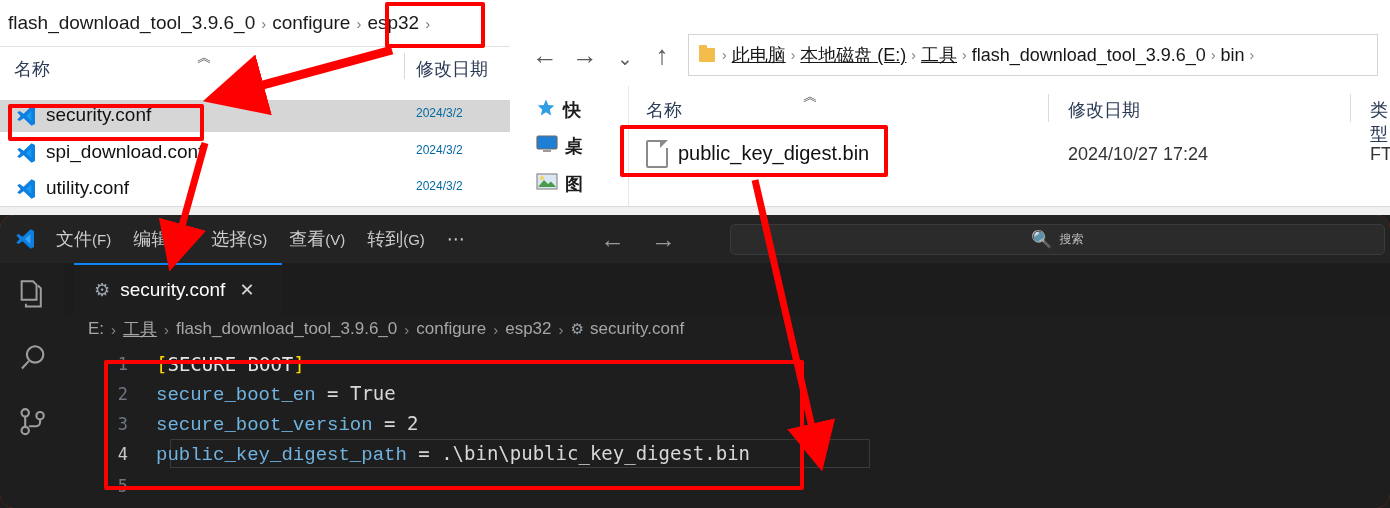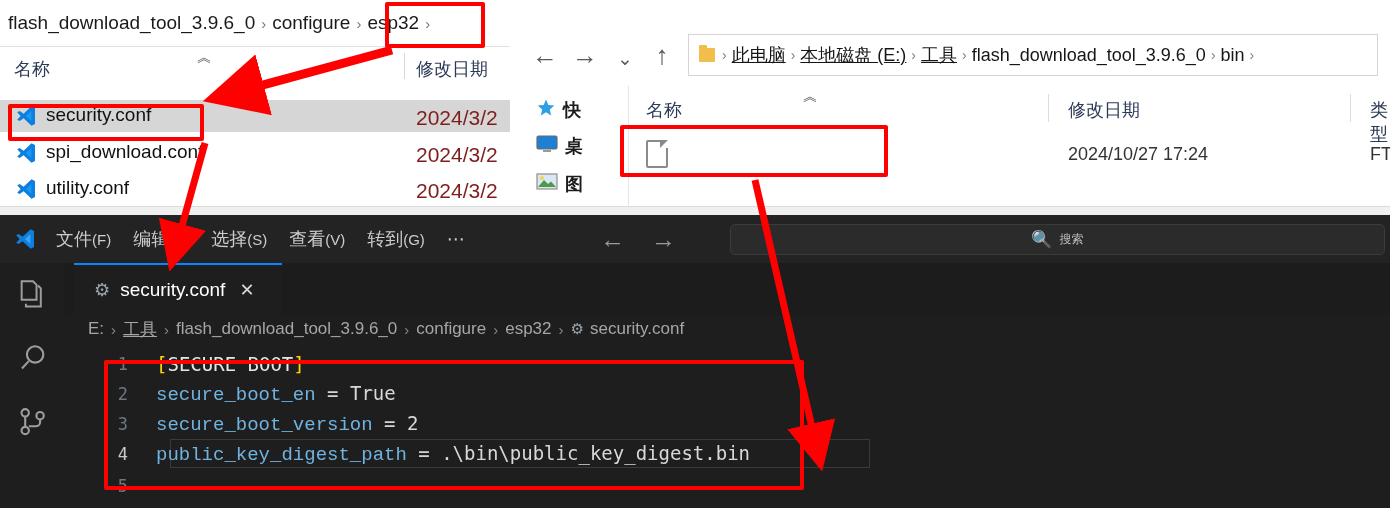--- a/index.html
+++ b/index.html
@@ -55,21 +55,21 @@
     position:absolute;left:0;width:510px;height:32px;
   }
   #explorer-left .frow.sel{background:#d6d6d6;}
   #explorer-left .frow .fico{
     position:absolute;left:14px;top:4px;width:24px;height:24px;
   }
   #explorer-left .frow .fname{
     position:absolute;left:46px;top:4px;font-size:19px;color:#111;white-space:nowrap;
   }
   #explorer-left .frow .fdate{
-    position:absolute;left:416px;top:6px;font-size:21px;color:#7f1d1d;white-space:nowrap;
+    position:absolute;left:416px;top:6px;font-size:12px;color:#0369a1;white-space:nowrap;
   }
   #explorer-left .bottombar{
     position:absolute;left:0;top:206px;width:510px;height:9px;background:#f0f0f0;
     border-top:1px solid #dcdcdc;
   }
 
   
   #explorer-right{
     left:510px;top:0;width:880px;height:215px;
     background:#ffffff;overflow:hidden;
@@ -125,21 +125,21 @@
   #explorer-right .filerow .fname2{
     position:absolute;left:50px;top:12px;font-size:20px;color:#111;white-space:nowrap;
   }
   #explorer-right .filerow .fdate2{position:absolute;left:440px;top:14px;font-size:18px;color:#333;white-space:nowrap;}
   #explorer-right .filerow .ftype2{position:absolute;left:742px;top:14px;font-size:18px;color:#333;white-space:nowrap;}
   #explorer-right .botstrip{
     position:absolute;left:0;top:206px;width:880px;height:9px;background:#f0f0f0;border-top:1px solid #dcdcdc;
   }
 
   
-  #vscode{left:0;top:215px;width:1390px;height:293px;background:#c2410c;overflow:hidden;}
+  #vscode{left:0;top:215px;width:1390px;height:293px;background:#c2410c;overflow:hidden;border-radius:14px;}
   #vscode .titlebar{
     position:absolute;left:0;top:0;width:1390px;height:48px;background:#232323;
     display:flex;align-items:center;
   }
   #vscode .vslogo{
     position:absolute;left:12px;top:12px;width:26px;height:24px;
   }
   #vscode .menu{position:absolute;left:56px;top:0;height:48px;display:flex;align-items:center;}
   #vscode .menu .mi{
     font-size:18px;color:#cccccc;margin-right:22px;white-space:nowrap;
@@ -326,20 +326,21 @@
               <path d="M2 15 L8 8 L12 12 L15 9.5 L20 15 Z" fill="#4b9b4b"></path>
               <circle cx="6" cy="6" r="2" fill="#f2d45c"></circle>
             </svg>
         </span>
         <span class="lbl">图</span>
       </div>
     </div>
 
     <div class="filerow">
       <span class="fico2"></span>
+      <span class="fname2">public_key_digest.bin</span>
 
       <span class="fdate2">2024/10/27 17:24</span>
       <span class="ftype2">FTE Binary Exp</span>
     </div>
 
     <div class="botstrip"></div>
   </div>
 
   <div class="abs" id="vscode">
 

